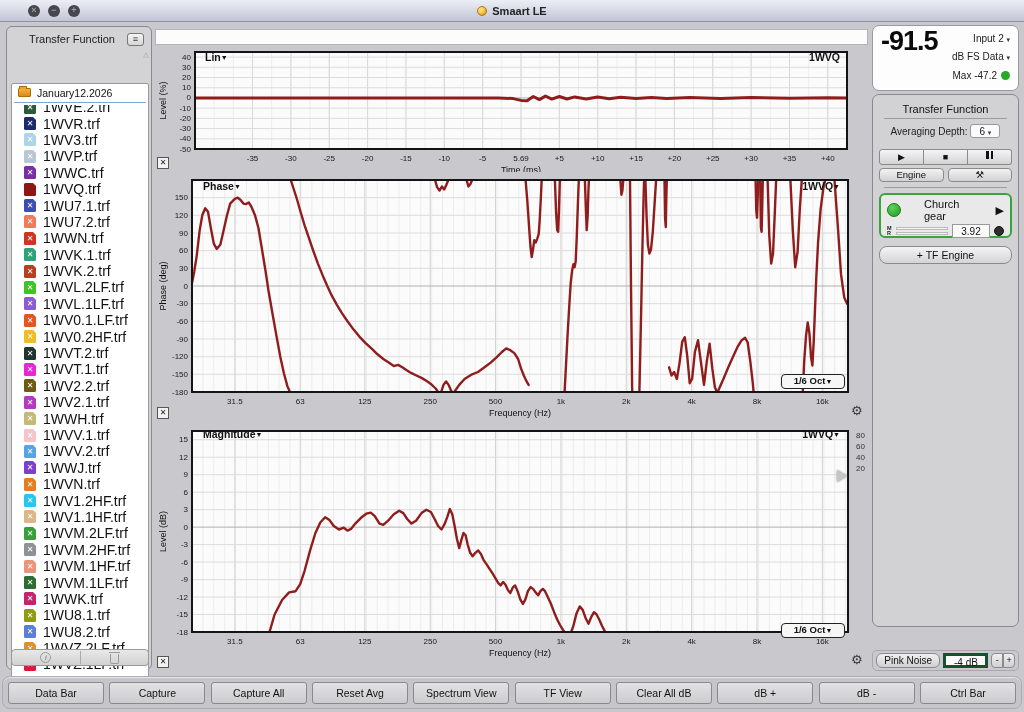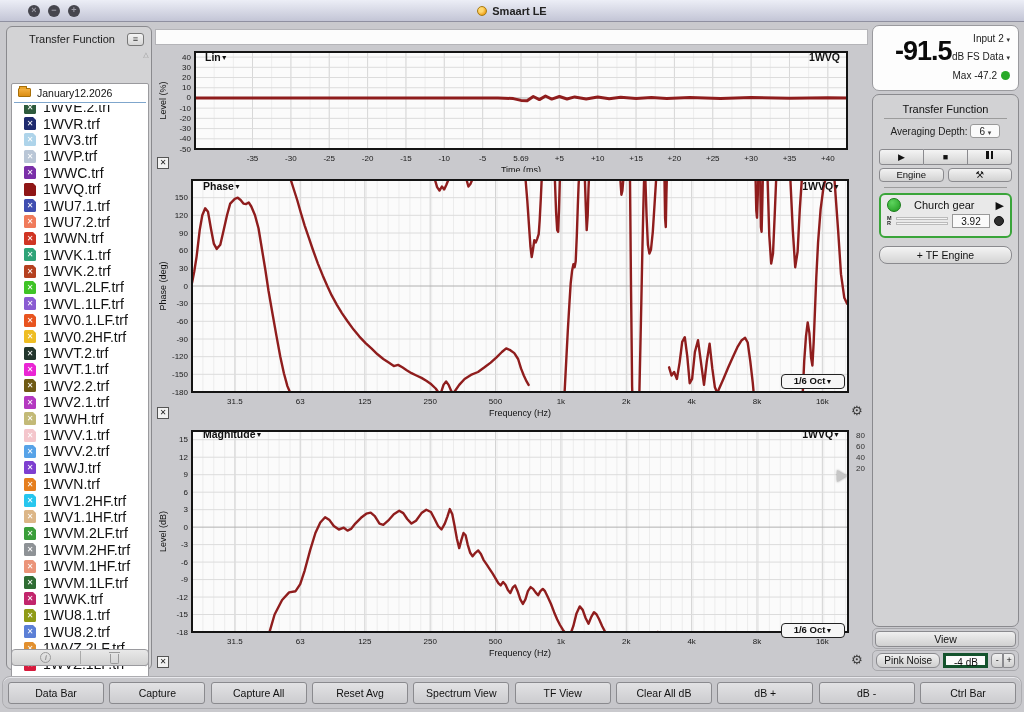--- a/index.html
+++ b/index.html
@@ -69,21 +69,21 @@
   .closebox { position:absolute; width:12px; height:12px; background:#f2f2f2; border:1px solid #555;
     font-size:8px; line-height:10px; text-align:center; color:#222; }
   .gearbtn { position:absolute; font-size:13px; color:#3a3a3a; line-height:13px; }
   .magptr { position:absolute; left:837px; top:470px; width:0; height:0;
     border-top:6px solid transparent; border-bottom:6px solid transparent; border-left:10px solid #c6c6c6;
     filter:drop-shadow(0 0 1px #888); }
 
   
   .meterbox { position:absolute; left:872px; top:25px; width:147px; height:66px; background:#fdfdfd;
     border:1.5px solid #9a9a9e; border-radius:7px; }
-  .meterval { position:absolute; left:8px; top:10px; font-size:27px; font-weight:bold; color:#0a0a0a; letter-spacing:-1px;margin-left:14px;}
+  .meterval { position:absolute; left:8px; top:0; font-size:27px; font-weight:bold; color:#0a0a0a; letter-spacing:-1px;}
   .mrow { position:absolute; right:8px; font-size:10px; color:#222; white-space:nowrap; }
   .mrow .arr { font-size:7px; color:#333; }
   .greendot { display:inline-block; width:9px; height:9px; border-radius:50%; background:#27a927; vertical-align:-1px; margin-left:4px;}
 
   .tfpanel { position:absolute; left:872px; top:94px; width:147px; height:533px;
     background:#d2d2d4; border:1.5px solid #8a8a8e; border-radius:7px; }
   .tf-title { position:absolute; top:8px; width:100%; text-align:center; font-size:11px; color:#111; }
   .hr { position:absolute; left:11px; width:123px; height:1px; background:#9c9c9c; }
   .avg-row { position:absolute; left:0; top:29px; width:100%; text-align:center; font-size:10px; color:#222;}
   .avg-sel { display:inline-block; width:30px; height:14px; background:#fafafa; border:1px solid #999;
@@ -95,21 +95,21 @@
   .tbtn + .tbtn { border-left:none; }
   .tbtn:first-child { border-radius:3px 0 0 3px; }
   .tbtn:last-child { border-radius:0 3px 3px 0; }
   .pausebars { display:inline-flex; gap:2px; vertical-align:1px;}
   .pausebars i { width:2.5px; height:8px; background:#111; }
   .row2 { position:absolute; left:6px; top:73px; width:133px; height:14px; display:flex; gap:4px; }
   .halfbtn { flex:1; background:linear-gradient(#f2f2f2,#d2d2d2); border:1px solid #8a8a8e; border-radius:4px;
     font-size:9.5px; text-align:center; line-height:12px; color:#111; }
   .engine { position:absolute; left:6px; top:98px; width:133px; height:45px; background:#e9e9e9;
     border:2px solid #3aa53a; border-radius:6px; }
-  .eng-r1 { display:flex; align-items:center; gap:13px; padding:3px 6px 0 6px; }
+  .eng-r1 { display:flex; align-items:center; gap:23px; padding:3px 6px 0 6px; }
   .eng-dot { width:14px; height:14px; border-radius:50%; background:radial-gradient(circle at 35% 30%,#5ed45e,#1f9a1f); border:1px solid #187a18;}
   .eng-name { flex:1; font-size:11px; color:#111; }
   .eng-play { font-size:11px; color:#111; }
   .eng-r2 { display:flex; align-items:center; gap:4px; padding:2px 6px 0 6px; }
   .mr { display:flex; flex-direction:column; font-size:5.5px; font-weight:bold; color:#222; line-height:5.5px;}
   .slider { position:relative; flex:1; height:9px; }
   .slider i { position:absolute; left:0; right:0; height:3px; background:#f4f4f4; border:1px solid #bbb; }
   .slider i.b { top:5px; }
   .valbox { width:38px; height:14px; background:#fafafa; border:1px solid #999; font-size:10px;
     text-align:center; line-height:13px; color:#111; }
@@ -839,23 +839,20 @@
             <i class="a"></i>
             <i class="b"></i>
           </div>
         <div class="valbox">3.92</div>
         <div class="recdot"></div>
       </div>
     </div>
     <div class="tfeng-btn">+ TF Engine</div>
   </div>
 
-  <div class="viewwrap">
-    <div class="viewbtn">View</div>
-  </div>
   <div class="pinkwrap">
     <div class="pinkbtn">Pink Noise</div>
     <div class="lvlbox">-4 dB</div>
     <div class="pmbtn m">-</div>
     <div class="pmbtn p">+</div>
   </div>
 
   <div class="toolbar" id="bottom-toolbar">
   <div class="toolbtn">Data Bar</div>
 

